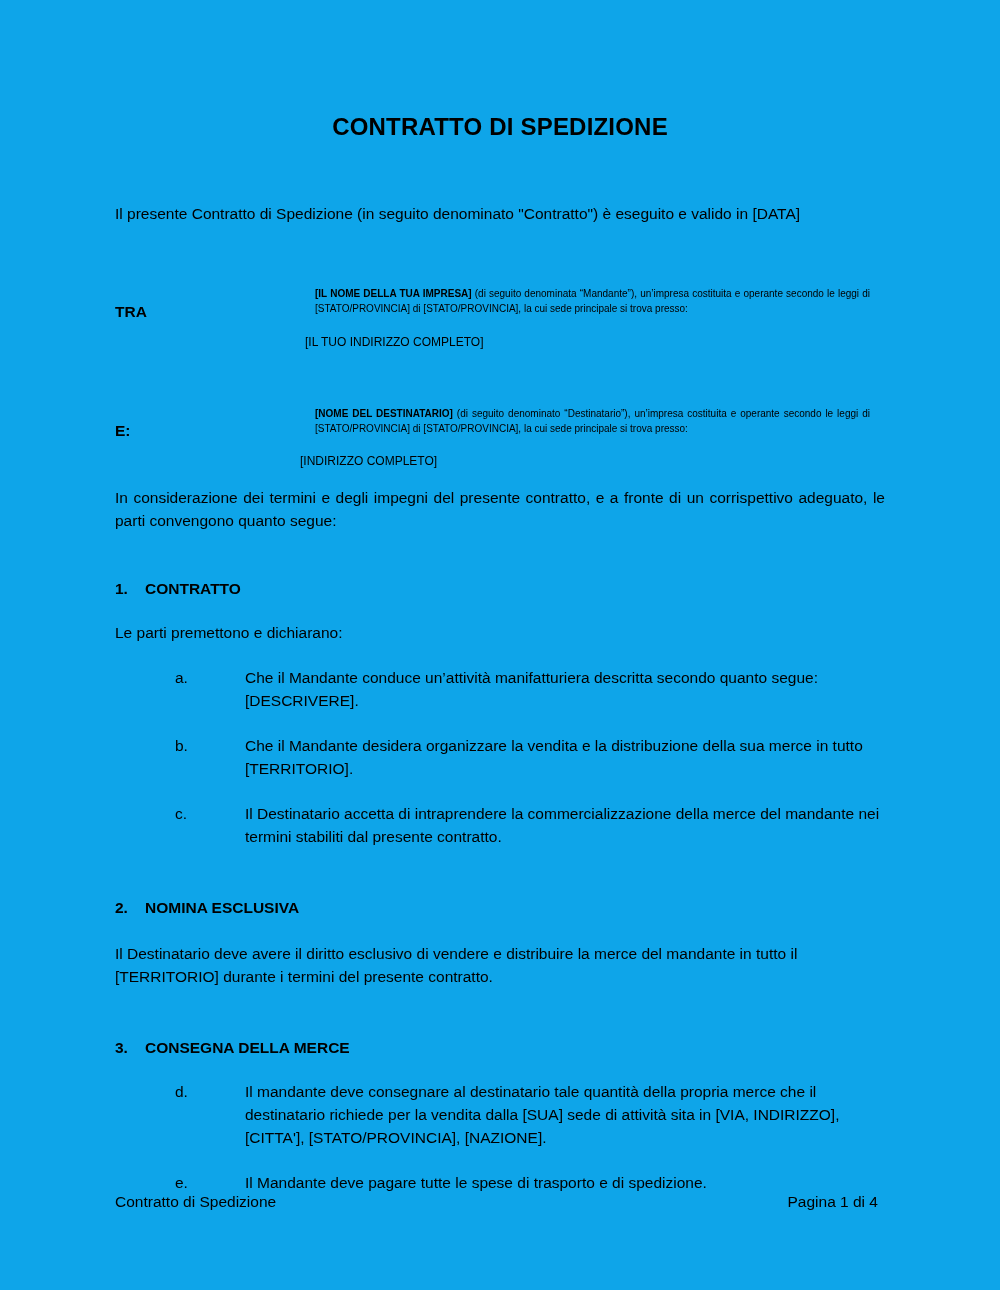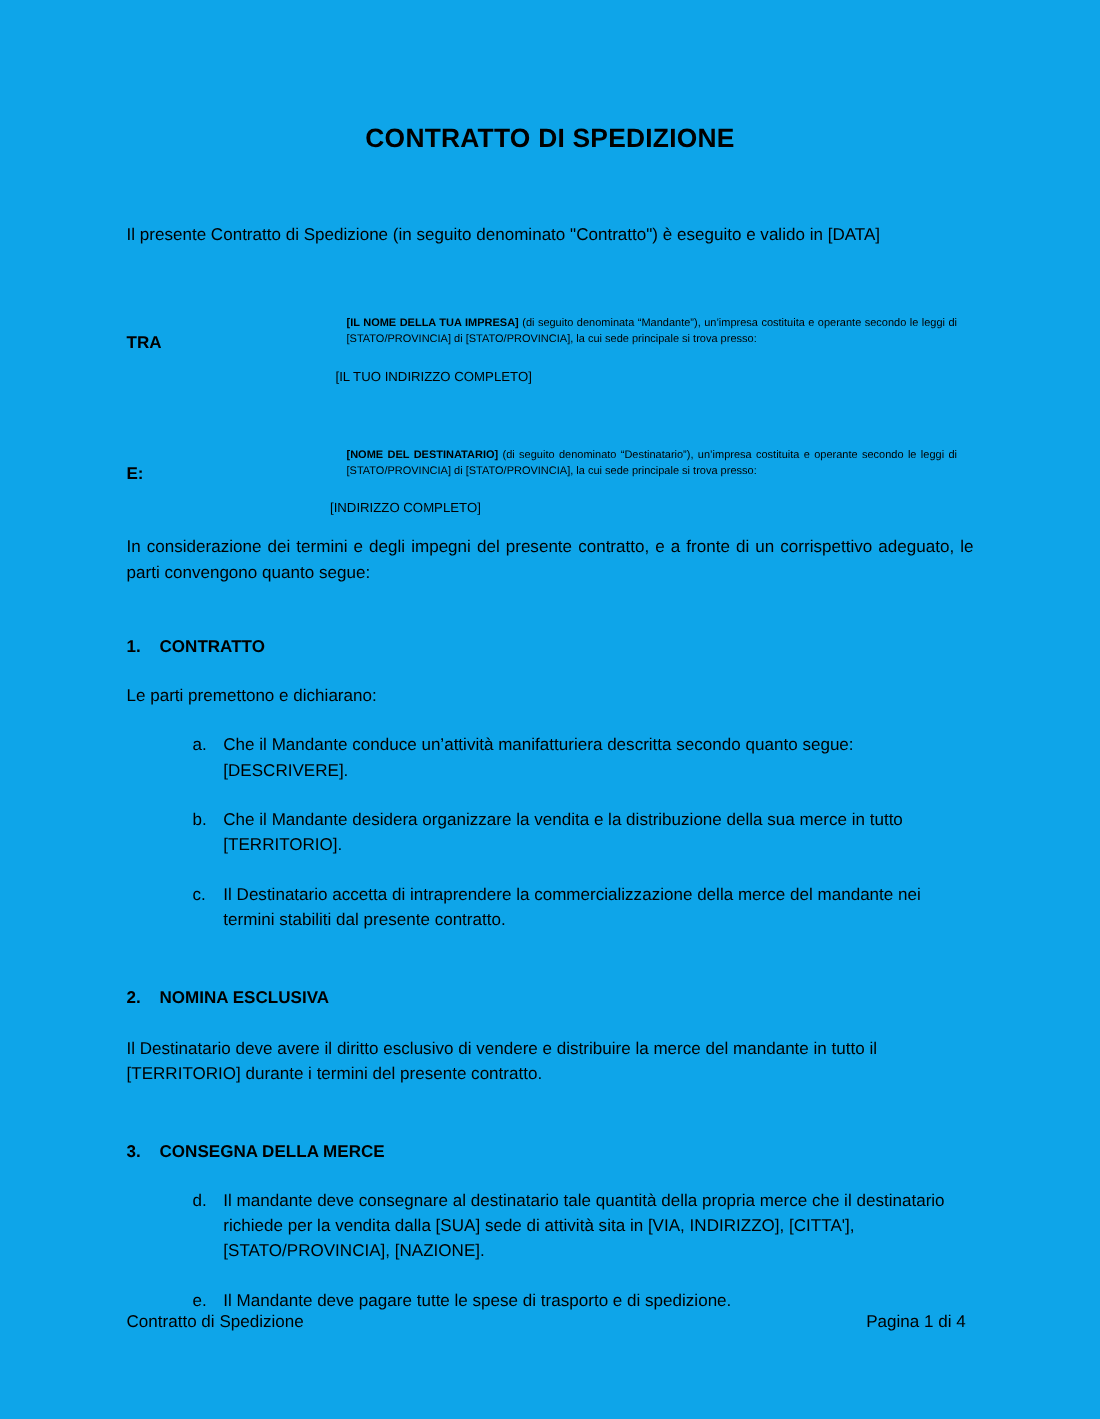--- a/index.html
+++ b/index.html
@@ -123,20 +123,21 @@
     margin-bottom: 22px;
     padding-left: 60px;   
   }
   .letter-item:last-child { margin-bottom: 0; }
   .letter-marker {
     flex: 0 0 28px;
   }
   .letter-text {
     flex: 1 1 auto;
     padding-right: 0;
+    margin-left: 42px;
   }
   .list-3 .letter-text { max-width: 690px; }
 
   
   .footer {
     position: absolute;
     left: 115px;
     right: 115px;
     top: 1191px;
     display: flex;

